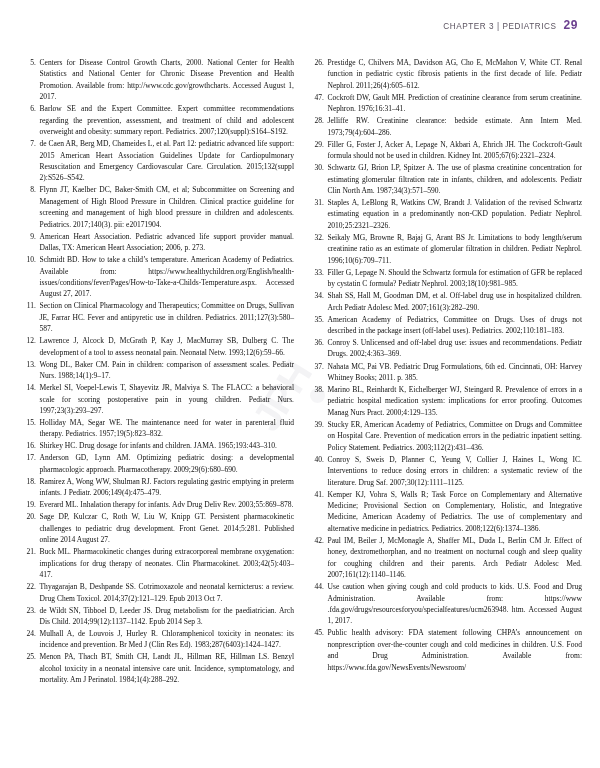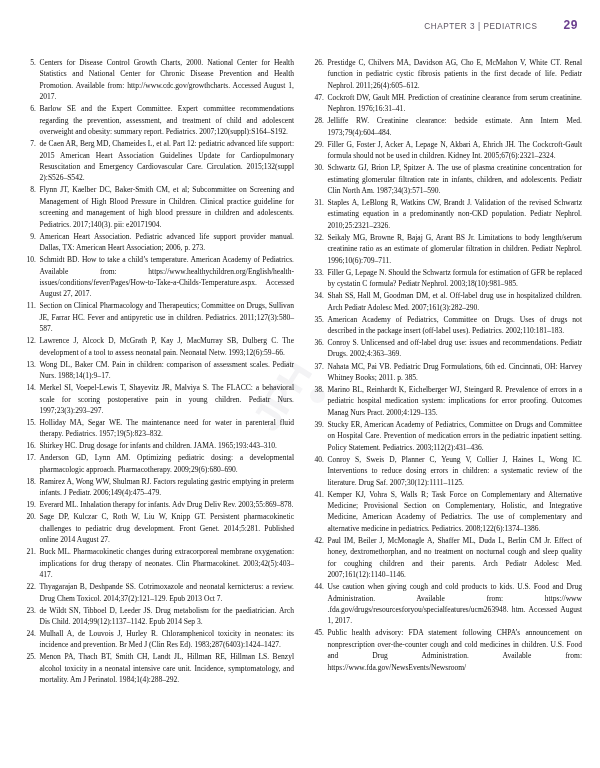--- a/index.html
+++ b/index.html
@@ -18,21 +18,21 @@
     -webkit-font-smoothing: antialiased;
   }
 
   
   .page-header {
     position: absolute;
     top: 18px;
     right: 22px;
     display: flex;
     align-items: baseline;
-    gap: 26px;
+    gap: 7px;
     font-family: "Liberation Sans", "DejaVu Sans", sans-serif;
     letter-spacing: 0.55px;
   }
   .page-header .chapter-label {
     font-size: 8.2px;
     color: #5b5360;
     white-space: nowrap;
   }
   .page-header .folio {
     font-size: 12px;
@@ -216,21 +216,21 @@
         <li class="ref-item">
           <span class="ref-num">26.</span>
           <span class="ref-text">Prestidge C, Chilvers MA, Davidson AG, Cho E, McMahon V, White CT. Renal function in pediatric cystic fibrosis patients in the first decade of life. Pediatr Nephrol. 2011;26(4):605–612.</span>
         </li>
         <li class="ref-item">
           <span class="ref-num">47.</span>
           <span class="ref-text">Cockroft DW, Gault MH. Prediction of creatinine clearance from serum creatinine. Nephron. 1976;16:31–41.</span>
         </li>
         <li class="ref-item">
           <span class="ref-num">28.</span>
-          <span class="ref-text">Jelliffe RW. Creatinine clearance: bedside estimate. Ann Intern Med. 1973;79(4):604–484.</span>
+          <span class="ref-text">Jelliffe RW. Creatinine clearance: bedside estimate. Ann Intern Med. 1973;79(4):604–286.</span>
         </li>
         <li class="ref-item">
           <span class="ref-num">29.</span>
           <span class="ref-text">Filler G, Foster J, Acker A, Lepage N, Akbari A, Ehrich JH. The Cockcroft-Gault formula should not be used in children. Kidney Int. 2005;67(6):2321–2324.</span>
         </li>
         <li class="ref-item">
           <span class="ref-num">30.</span>
           <span class="ref-text">Schwartz GJ, Brion LP, Spitzer A. The use of plasma creatinine concentration for estimating glomerular filtration rate in infants, children, and adolescents. Pediatr Clin North Am. 1987;34(3):571–590.</span>
         </li>
         <li class="ref-item">

